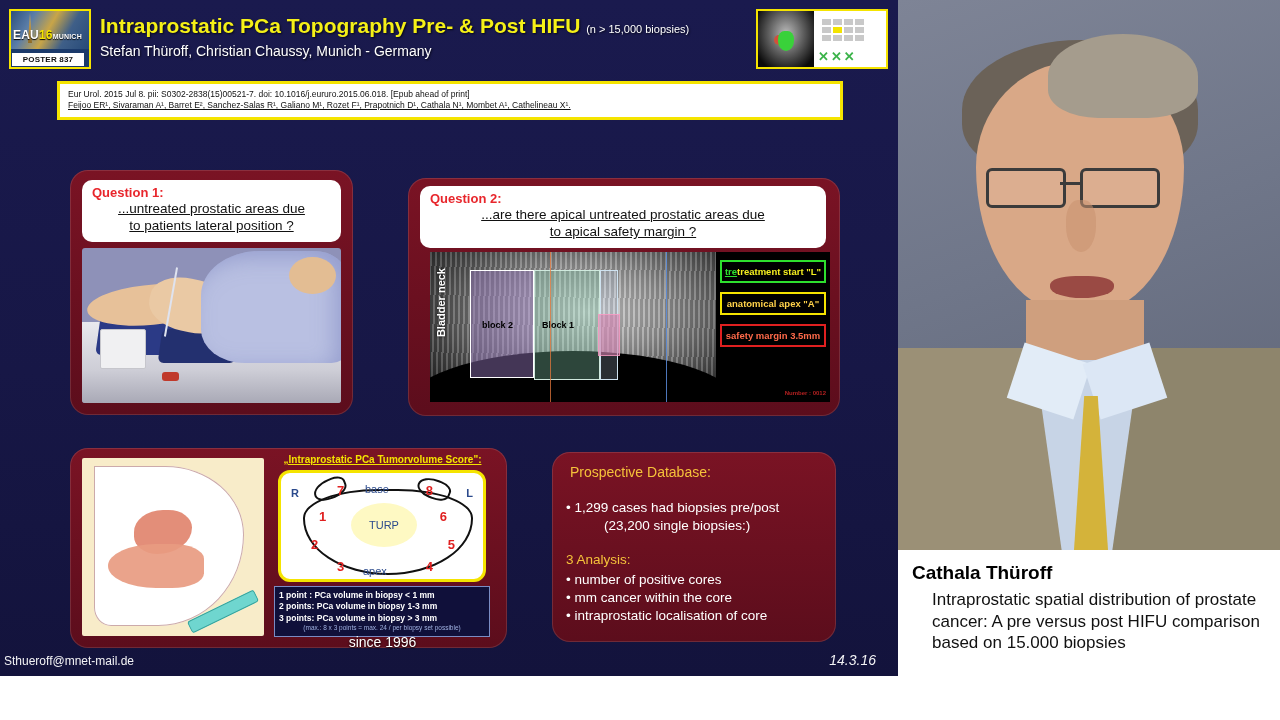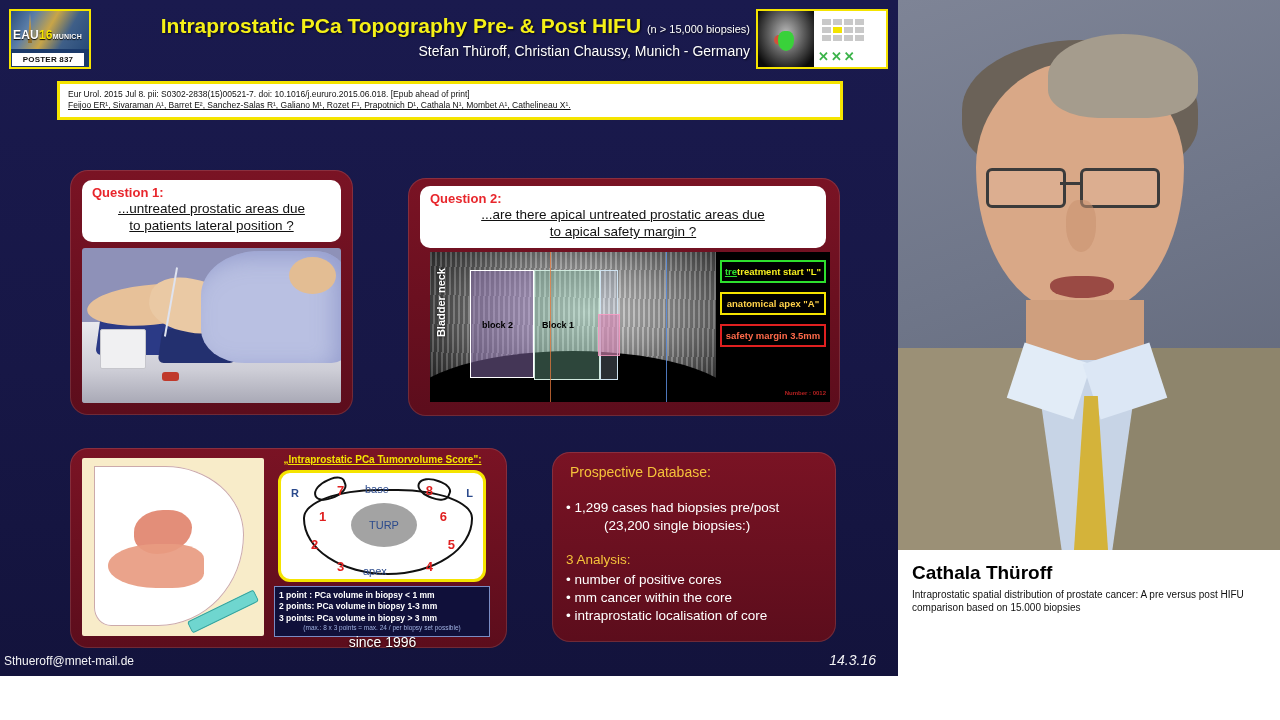--- a/index.html
+++ b/index.html
@@ -30,21 +30,21 @@
   .eau-pic:after{content:"";position:absolute;left:14px;top:2px;width:10px;height:30px;
     background:linear-gradient(180deg,#e0b457,#8f6a25);clip-path:polygon(50% 0,70% 100%,30% 100%);}
   .eau-txt{position:absolute;left:2px;top:18px;width:74px;color:#ffffff;
     font-size:12px;font-weight:bold;letter-spacing:.2px;line-height:1;text-shadow:0 1px 1px #000;}
   .eau-16{color:#f5e400;}
   .eau-mun{font-size:7px;color:#fff;}
   .eau-poster{
     position:absolute;left:1px;bottom:1px;width:72px;height:13px;background:#ffffff;
     color:#111;font-size:8px;font-weight:bold;text-align:center;line-height:13px;letter-spacing:.2px;}
 
-  .title-wrap{position:absolute;left:100px;top:14px;width:650px;text-align:right;}
+  .title-wrap{position:absolute;left:100px;top:14px;width:650px;text-align:left;}
   .slide-title{
     color:#f5f017;font-size:21px;font-weight:bold;line-height:1.1;
     text-shadow:1px 1px 2px rgba(0,0,0,.7);white-space:nowrap;}
   .slide-title .nsub{color:#ffffff;font-size:11px;font-weight:normal;}
   .slide-sub{color:#ffffff;font-size:14px;margin-top:6px;text-shadow:1px 1px 2px rgba(0,0,0,.7);}
 
   .tr-logo{position:absolute;right:10px;top:9px;width:128px;height:56px;
     border:2px solid #f5e400;display:flex;background:#000;}
   .tr-us{flex:0 0 56px;background:radial-gradient(ellipse at 50% 40%,#b9b9b9 0%,#5c5c5c 45%,#0b0b0b 85%);
     position:relative;}
@@ -140,21 +140,21 @@
   .organ2{position:absolute;left:26px;top:86px;width:96px;height:44px;background:#e89b81;
      border-radius:60% 40% 40% 60%;opacity:.92;}
   .needle{position:absolute;right:4px;bottom:18px;width:74px;height:13px;background:#6fd6cf;
      border-radius:3px;transform:rotate(-26deg);box-shadow:0 0 0 1px #3aa29b inset;}
 
   .score{position:absolute;left:200px;top:6px;width:225px;height:188px;}
   .score-title{color:#f5e400;font-size:10px;font-weight:bold;text-decoration:underline;
      text-align:center;margin-bottom:3px;}
   .score-card{position:absolute;left:8px;top:16px;width:208px;height:112px;background:#ffffff;
      border:3px solid #f5e400;border-radius:12px;box-sizing:border-box;overflow:hidden;}
-  .turp{position:absolute;left:70px;top:30px;width:66px;height:44px;background:#a3a3a3;border-radius:50%;
+  .turp{position:absolute;left:70px;top:30px;width:66px;height:44px;background:#fef9c3;border-radius:50%;
      color:#2b4a8c;font-size:11px;text-align:center;line-height:44px;}
   .sc-lbl{position:absolute;font-size:11px;color:#2b4a8c;}
   .sc-num{position:absolute;font-size:13px;color:#e02020;font-weight:bold;}
   .prostate-outline{position:absolute;left:22px;top:16px;width:166px;height:82px;
      border:2px solid #111;border-radius:46% 46% 52% 52%/35% 35% 68% 68%;}
   .sv{position:absolute;width:30px;height:16px;border:2px solid #111;border-radius:60% 40% 50% 50%;
      transform:rotate(-22deg);}
   .sv.r{left:32px;top:6px;}
   .sv.l{right:32px;top:6px;transform:rotate(22deg);}
   .score-legend{position:absolute;left:4px;top:132px;width:216px;
@@ -201,21 +201,21 @@
   .v-tie{position:absolute;left:176px;top:396px;width:34px;height:154px;background:#d4b33a;
      clip-path:polygon(30% 0,70% 0,100% 100%,0 100%);}
   .v-collar-l{position:absolute;left:116px;top:352px;width:70px;height:58px;background:#e2ecf7;
      transform:rotate(18deg);}
   .v-collar-r{position:absolute;left:192px;top:352px;width:70px;height:58px;background:#dce7f5;
      transform:rotate(-18deg);}
 
   .meta{position:absolute;left:898px;top:550px;width:382px;height:170px;background:#ffffff;
      padding:12px 14px 0 14px;box-sizing:border-box;}
   .meta-name{font-size:19px;font-weight:bold;color:#000;line-height:1.15;}
-  .meta-desc{font-size:10px;color:#111;line-height:1.28;margin-top:5px;}
+  .meta-desc{font-size:17px;color:#111;line-height:1.28;margin-top:5px;margin-left:20px;}
   .underbar{position:absolute;left:0;top:676px;width:898px;height:44px;background:#ffffff;}
 </style>
 </head>
 <body>
 
 <div class="stage">
 
   <div class="slide">
 
     <div class="slide-header">

